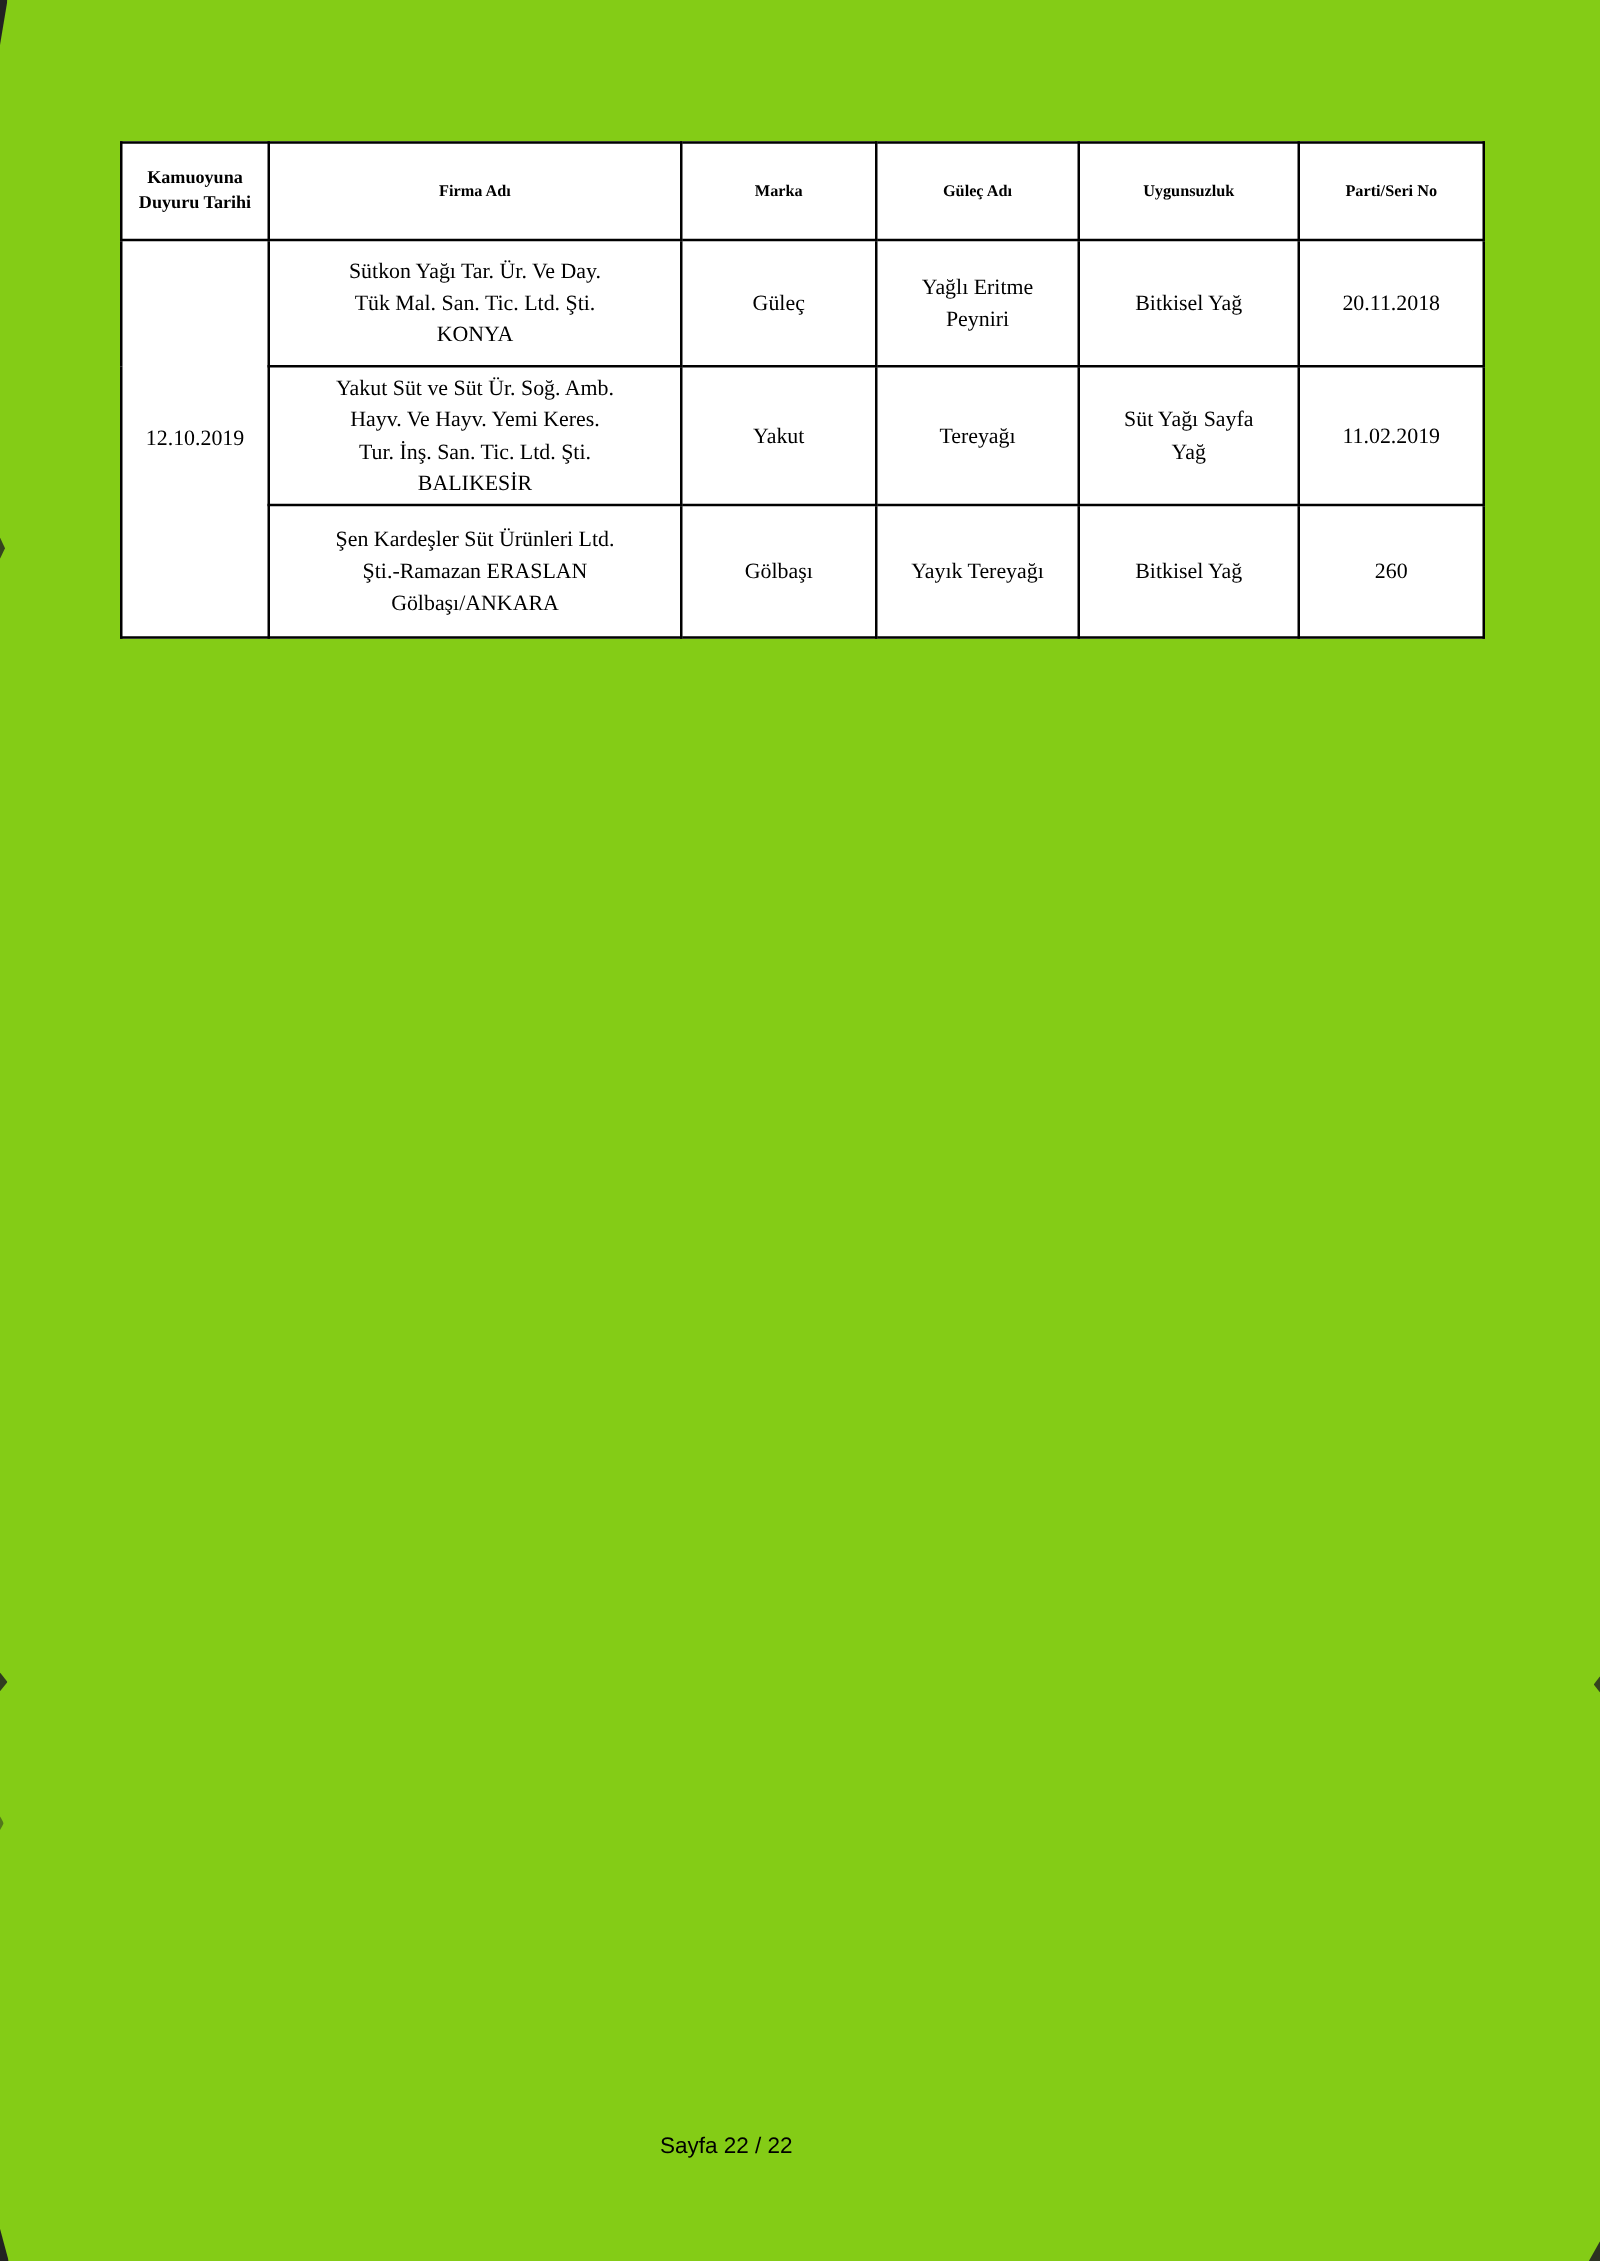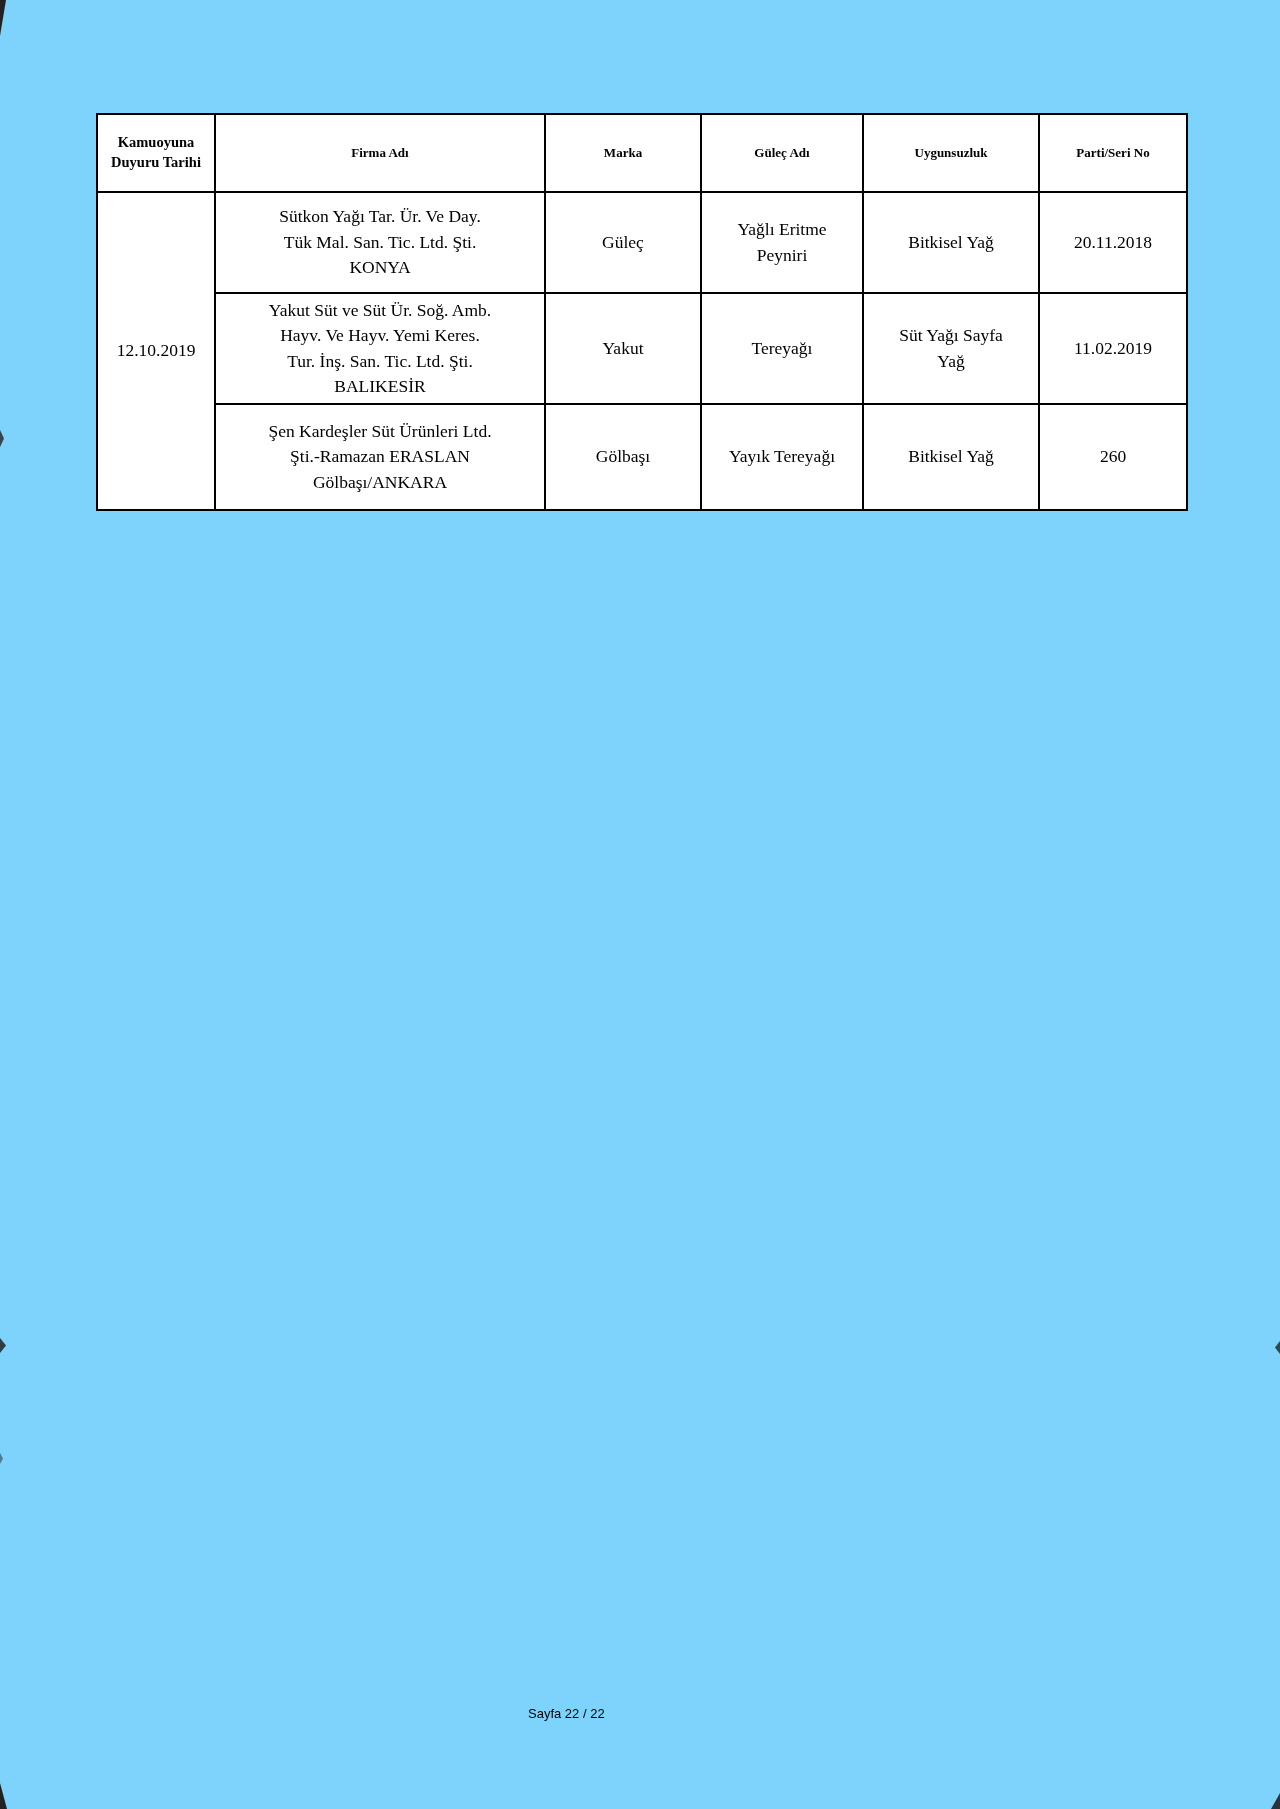--- a/index.html
+++ b/index.html
@@ -4,21 +4,21 @@
 <style>
   html, body {
     margin: 0;
     padding: 0;
     background: #ffffff;
   }
   .page {
     position: relative;
     width: 1280px;
     height: 1809px;
-    background: #7dd3fc;
+    background: #84cc16;
     font-family: "Liberation Serif", serif;
     color: #000000;
     overflow: hidden;
   }
 
   
   table.recall-table {
     position: absolute;
     left: 96px;
     top: 113px;
@@ -58,21 +58,21 @@
   .recall-table td {
     font-size: 17.5px;
   }
 
   
   .footer {
     position: absolute;
     left: 528px;
     top: 1706px;
     font-family: "Liberation Sans", sans-serif;
-    font-size: 13px;
+    font-size: 18px;
     color: #000000;
     white-space: nowrap;
   }
 
   
   .artifact {
     position: absolute;
     background: #222222;
   }
   .art-tl  { left: 0; top: 0;       width: 6px;  height: 36px; clip-path: polygon(0 0, 100% 0, 0 100%); }

